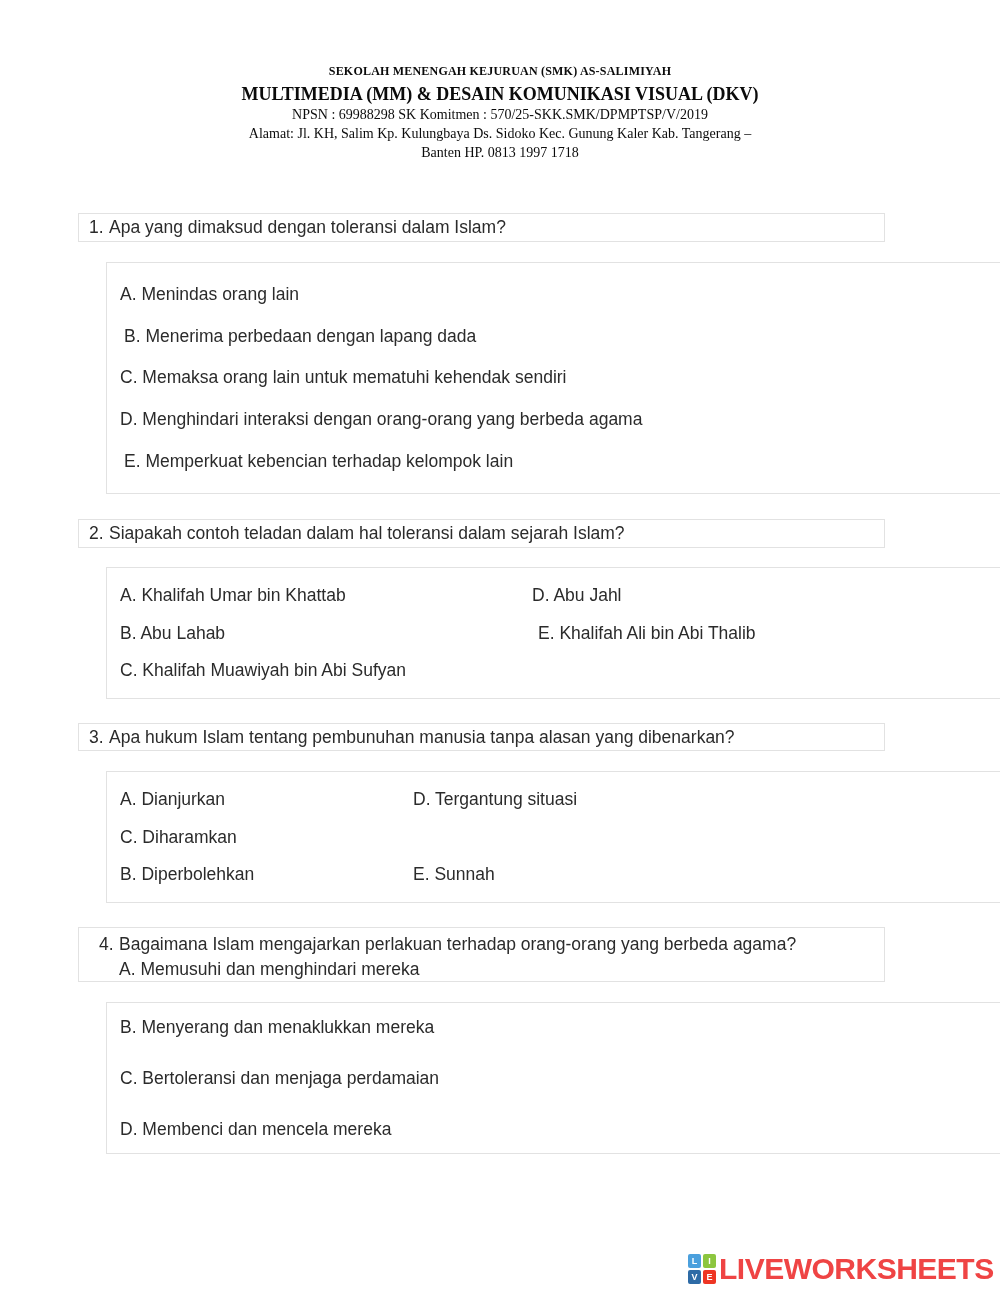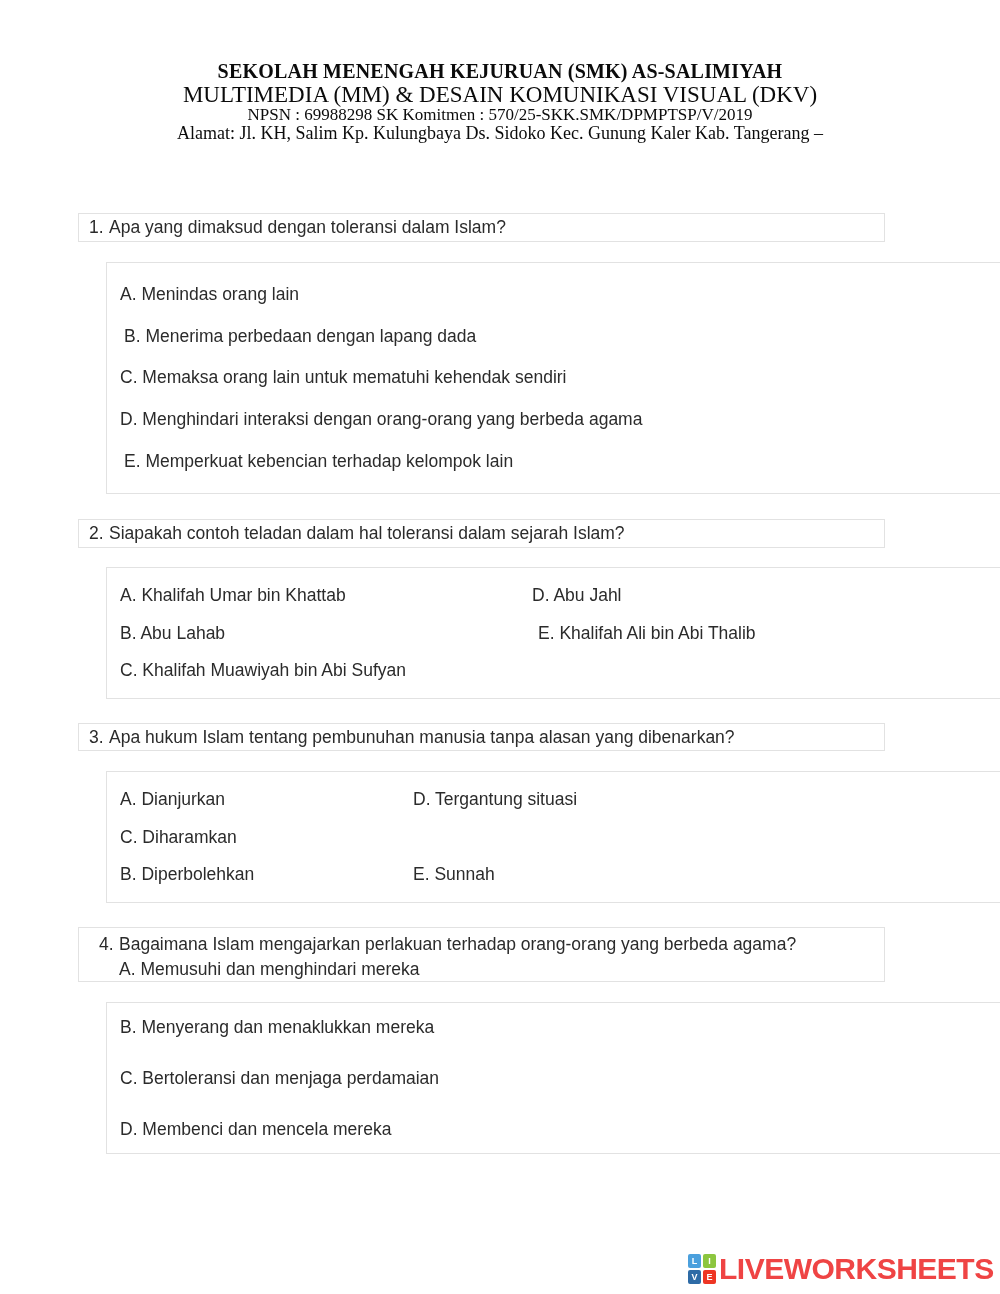--- a/index.html
+++ b/index.html
@@ -12,24 +12,24 @@
     color:#2b2b2b;
     overflow:hidden;
   }
   
   .doc-header {
     position:absolute; top:58px; left:0; width:1000px;
     text-align:center;
     font-family:"Liberation Serif", serif;
     color:#0b0b0b;
   }
-  .hdr-school { font-size:20px; font-weight:bold; letter-spacing:0.2px; line-height:26px; }
-  .hdr-program { font-size:23px; line-height:21px; }
-  .hdr-npsn { font-size:17px; line-height:19px; }
-  .hdr-addr { font-size:18px; line-height:19px; }
+  .hdr-school { font-size:12px; font-weight:bold; letter-spacing:0.2px; line-height:26px; }
+  .hdr-program { font-size:18px; line-height:21px;font-weight:bold; }
+  .hdr-npsn { font-size:14px; line-height:19px; }
+  .hdr-addr { font-size:14px; line-height:19px; }
   
   .qbox, .obox {
     position:absolute;
     background:#ffffff;
     border:1px solid #e2e2e2;
   }
   .qbox {
     left:78px; width:807px;
     display:flex; align-items:center;
     font-size:17.5px;
@@ -77,20 +77,21 @@
 </head>
 <body>
 
 <div class="page">
 
   <div class="doc-header">
     <div class="hdr-school">SEKOLAH MENENGAH KEJURUAN (SMK) AS-SALIMIYAH</div>
     <div class="hdr-program">MULTIMEDIA (MM) &amp; DESAIN KOMUNIKASI VISUAL (DKV)</div>
     <div class="hdr-npsn">NPSN : 69988298 SK Komitmen : 570/25-SKK.SMK/DPMPTSP/V/2019</div>
     <div class="hdr-addr">Alamat: Jl. KH, Salim Kp. Kulungbaya Ds. Sidoko Kec. Gunung Kaler Kab. Tangerang –</div>
+    <div class="hdr-addr">Banten HP. 0813 1997 1718</div>
   </div>
 
   <div class="qbox" style="top:213px; height:29px;">
     <span class="qnum">1.</span>
     <span>Apa yang dimaksud dengan toleransi dalam Islam?</span>
   </div>
   <div class="obox" style="top:262px; height:232px;">
     <div class="opt-col">
       <div class="opt-row">A. Menindas orang lain</div>
       <div class="opt-row" style="padding-left:4px;">B. Menerima perbedaan dengan lapang dada</div>

